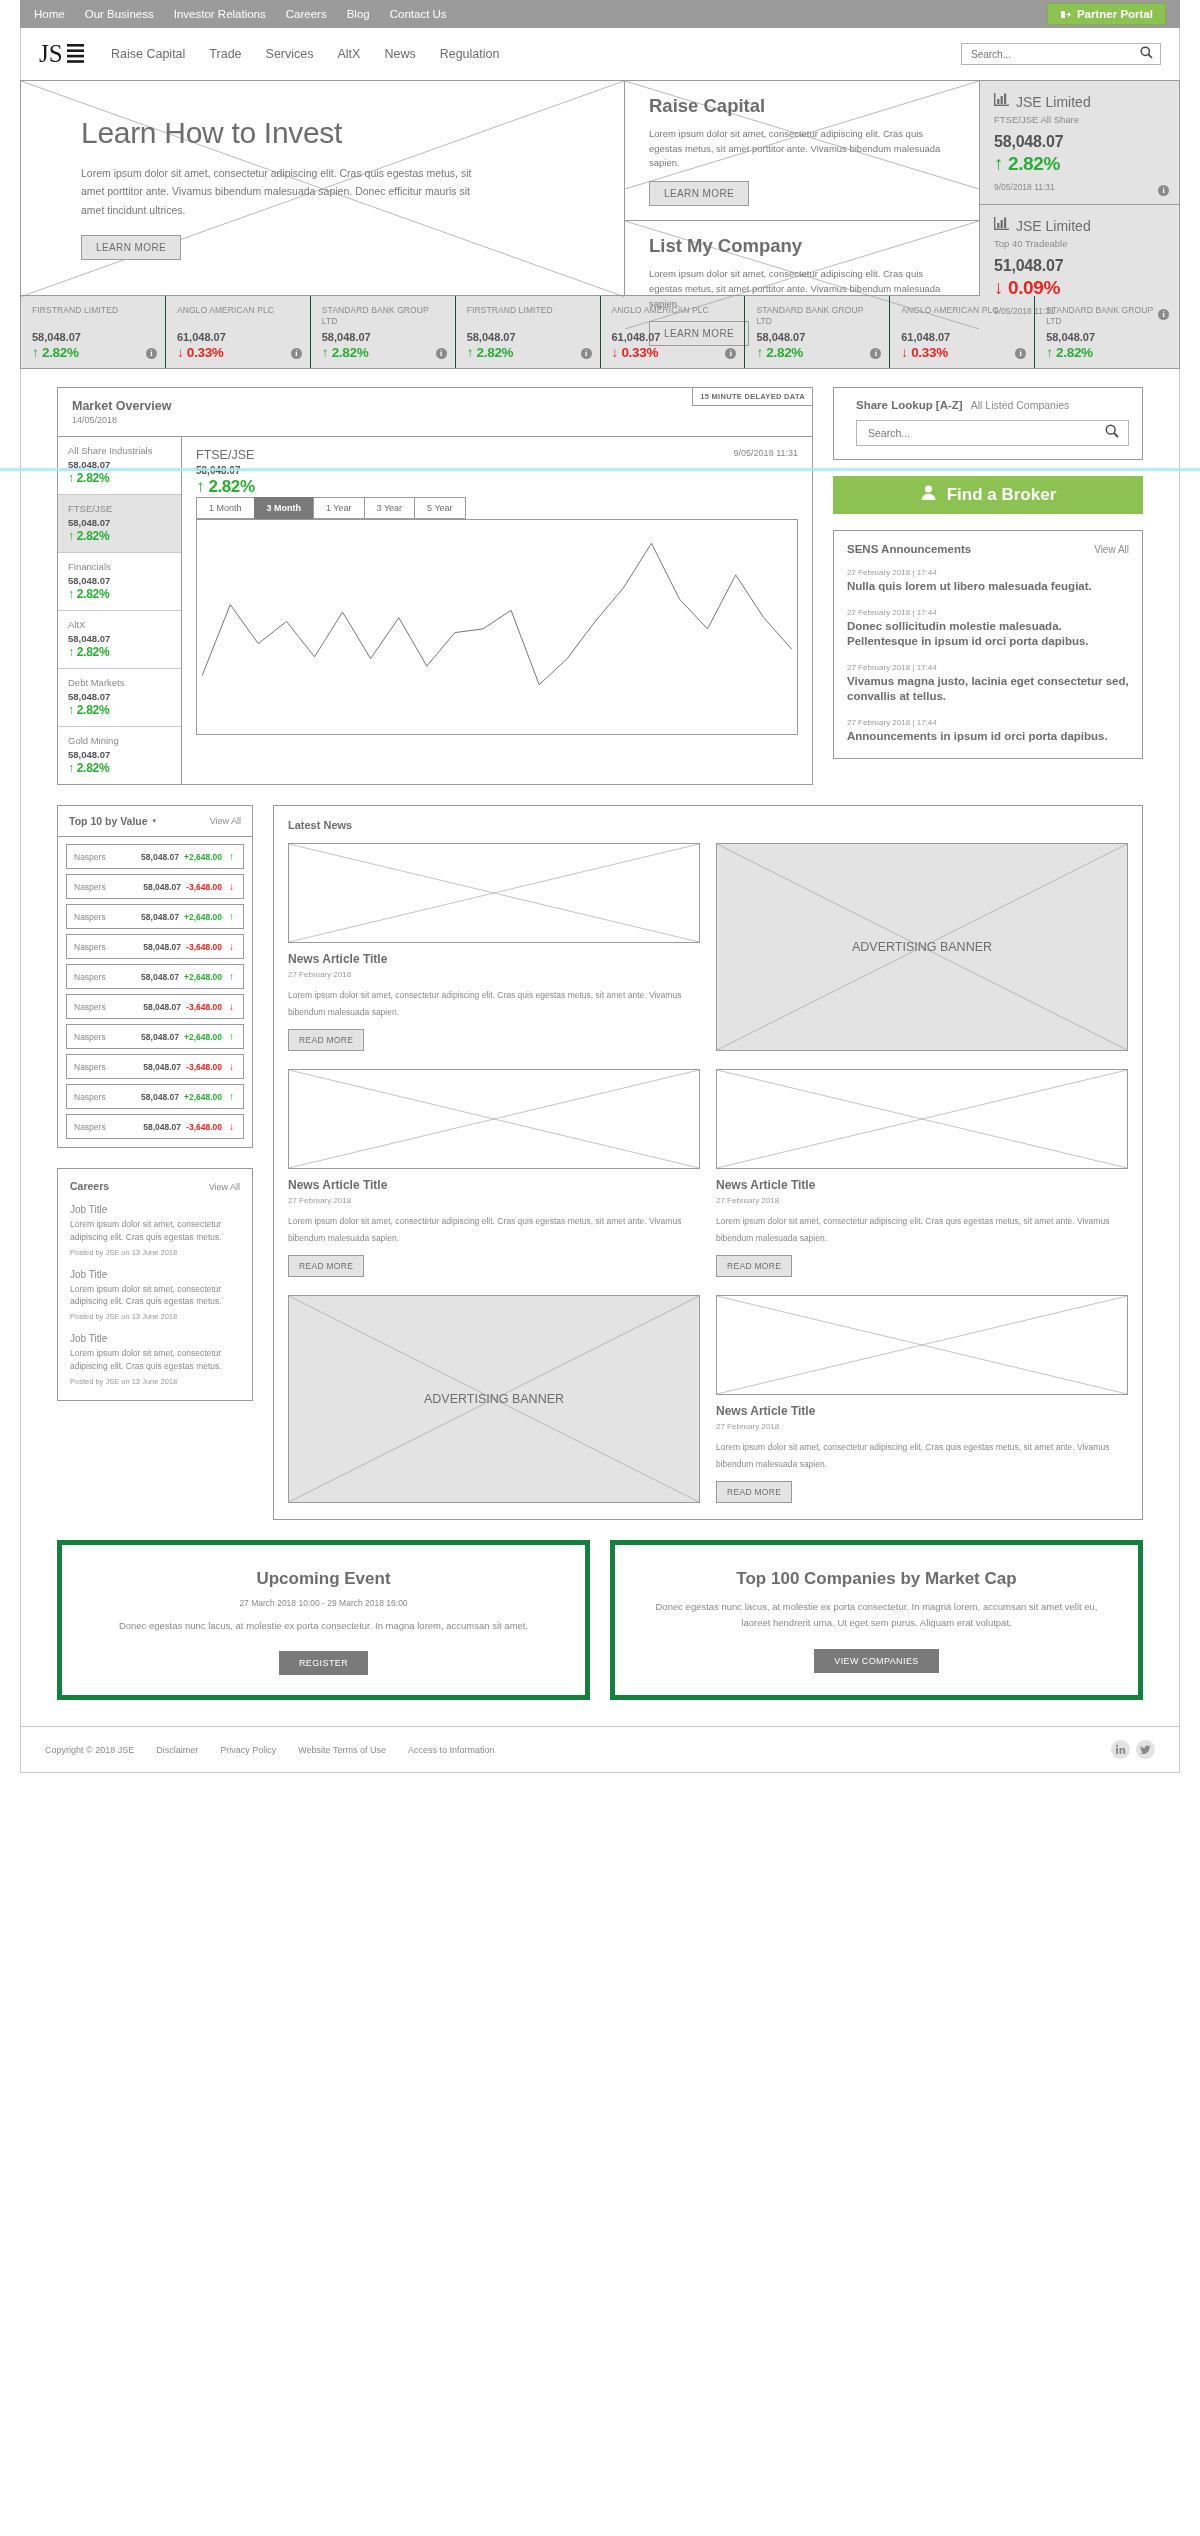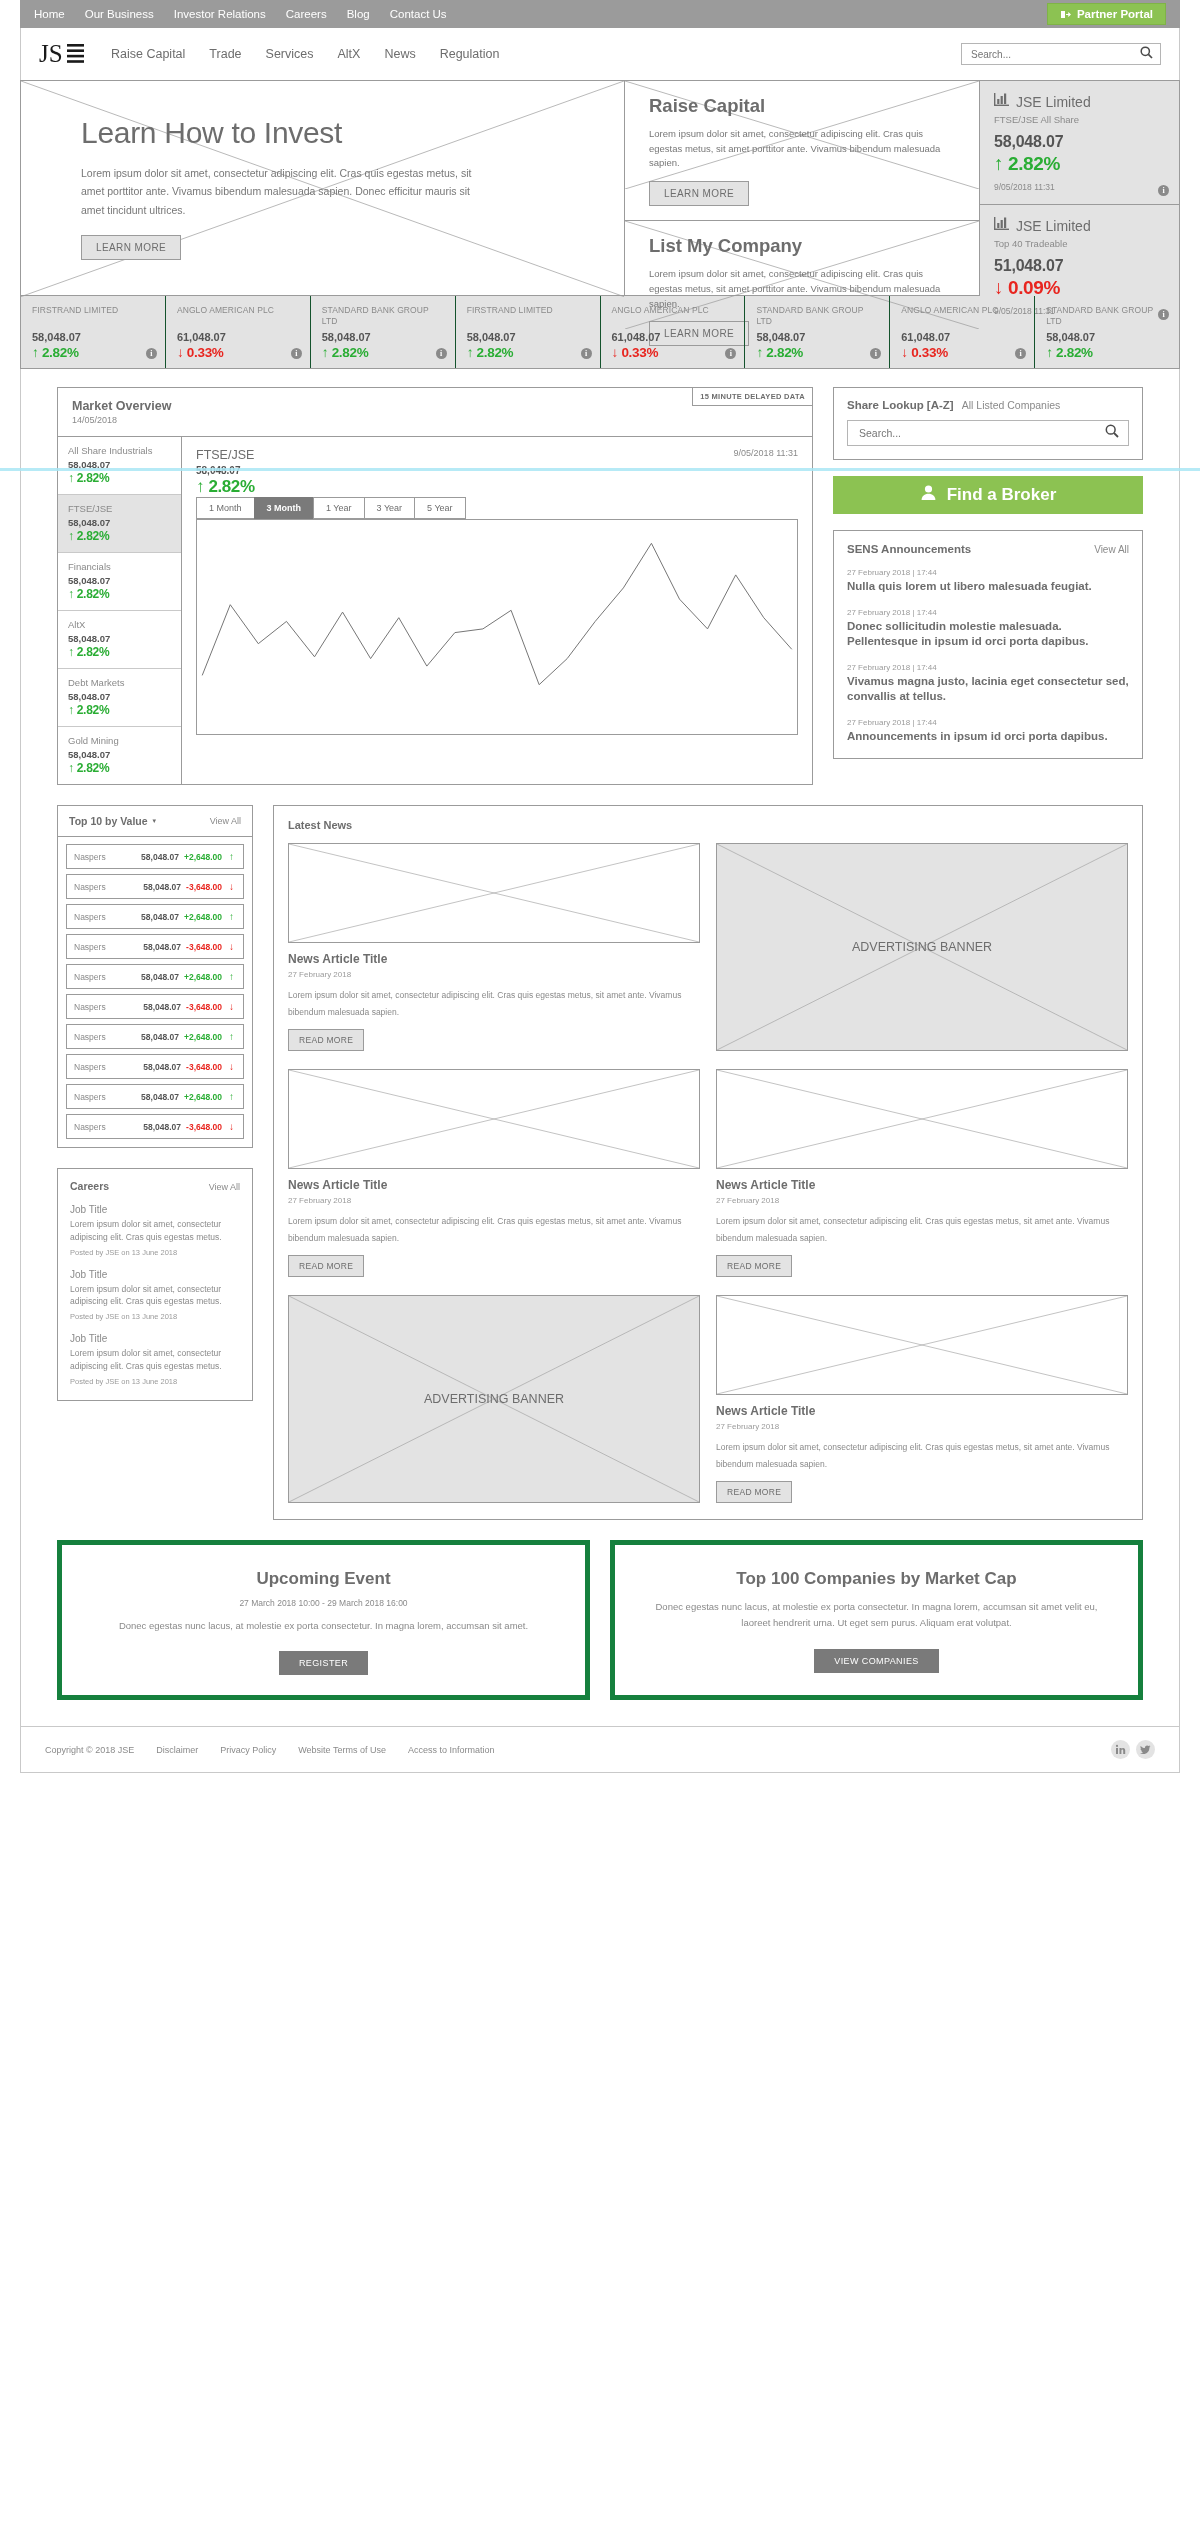--- a/index.html
+++ b/index.html
@@ -162,21 +162,21 @@
   .tabs { display:flex; }
   .tab {
     border:1px solid #9b9b9b; font-size:9px; color:#6d6d6d; padding:5px 12px;
     margin-right:-1px; background:#fff; white-space:nowrap;
   }
   .tab.active { background:#7a7a7a; color:#fff; font-weight:bold; border-color:#7a7a7a; }
   .chart-frame { border:1px solid #9b9b9b; margin-top:0; height:216px; position:relative; }
 
   
   .rcol { width:310px; flex:none; }
-  .lookup { padding:11px 13px 13px 13px; }
+  .lookup { padding:11px 13px 13px 22px; }
   .lookup-head { display:flex; align-items:baseline; gap:8px; }
   .lookup-title { font-size:11.5px; font-weight:bold; color:#6d6d6d; }
   .lookup-sub { font-size:10.5px; color:#8a8a8a; }
   .lookup-search { margin-top:9px; height:26px; border:1px solid #b5b5b5; display:flex; align-items:center; padding:0 9px; }
   .lookup-search input { border:0; outline:0; flex:1; font-size:10.5px; color:#8a8a8a; font-family:"Liberation Sans", sans-serif; min-width:0; }
   .broker {
     margin-top:16px; background:#8cc252; color:#fff; height:38px;
     display:flex; align-items:center; justify-content:center; gap:10px;
     font-size:17px; font-weight:bold;
   }

